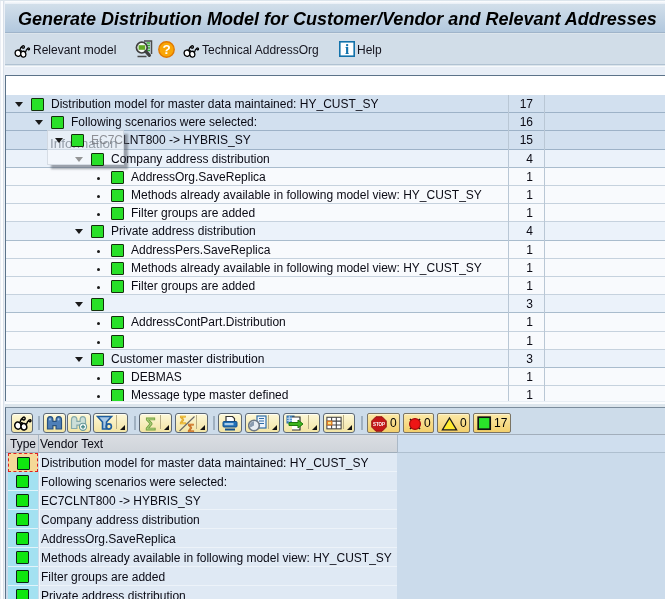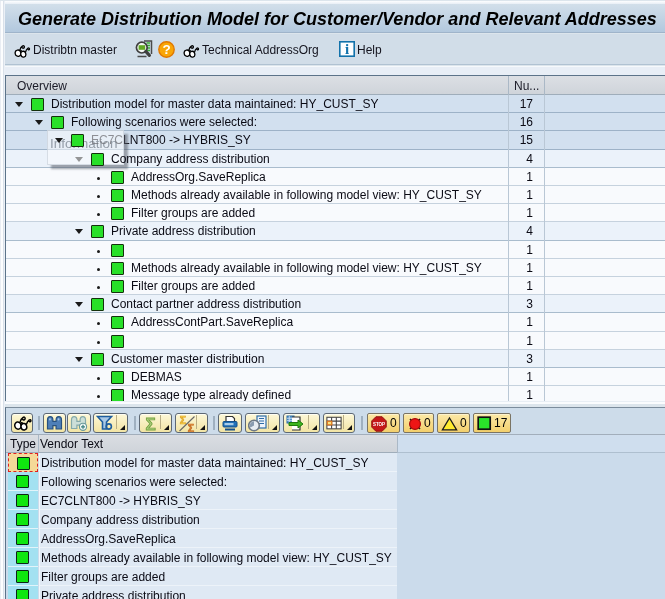--- a/index.html
+++ b/index.html
@@ -79,21 +79,21 @@
       <g fill="#fff" stroke="#000" stroke-width="1.3">
         <ellipse cx="4" cy="10.2" rx="2.8" ry="3.2" transform="rotate(-12 4 10.2)"></ellipse>
         <ellipse cx="9.3" cy="11.2" rx="2.5" ry="2.9" transform="rotate(-12 9.3 11.2)"></ellipse>
       </g>
       <g fill="none" stroke="#000" stroke-width="1.3">
         <path d="M6.3,8.2 Q7.6,7.0 8.3,8.8"></path>
         <path d="M5.9,7.2 C6.7,3.2 10.2,1.4 10.4,3.8 C10.5,5.4 8.6,5.8 8.2,4.4"></path>
         <path d="M11.5,9.2 C12.6,5.2 15.3,4.0 15.5,5.8 C15.6,7.0 14.2,7.2 14.0,6.2"></path>
       </g>
     </svg>
-    <span class="lbl" style="left:28px">Distribtn master</span>
+    <span class="lbl" style="left:28px">Relevant model</span>
     <svg style="position:absolute;left:130px;top:6px" width="18" height="18" viewBox="0 0 18 18">
       <path d="M9,1 h7.5 v13" fill="none" stroke="#4a4a4a" stroke-width="1.5"></path>
       <path d="M2.5,16.5 h9" fill="none" stroke="#4a4a4a" stroke-width="1.5"></path>
       <g stroke="#3aaa35" stroke-width="1.4">
           <path d="M11.5,3 h3.5 M11.5,5.5 h3.5 M11.5,8 h3.5 M11.5,10.5 h3.5"></path>
         </g>
       <circle cx="6.8" cy="7.6" r="5.4" fill="#f4f8f4" stroke="#3f3f3f" stroke-width="1.7"></circle>
       <rect x="3.6" y="5.2" width="6.6" height="4.6" fill="#62a823"></rect>
       <path d="M10.8,11.4 l3.6,4" stroke="#3f3f3f" stroke-width="3.2" stroke-linecap="round"></path>
     </svg>
@@ -115,26 +115,20 @@
     <span class="lbl" style="left:197px">Technical AddressOrg</span>
     <svg style="position:absolute;left:334px;top:7px" width="16" height="16" viewBox="0 0 16 16">
       <rect x="0.8" y="0.8" width="14.4" height="14.4" fill="#fdfeff" stroke="#1272ab" stroke-width="1.6"></rect>
       <text x="8" y="13" font-size="15" font-weight="bold" fill="#1272ab" text-anchor="middle" font-family="Liberation Serif">i</text>
     </svg>
     <span class="lbl" style="left:352px">Help</span>
   </div>
   <div id="belowbar"></div>
 
   <div id="tree">
-    <div id="treehdr">
-        <span class="h1">Overview</span>
-        <span class="h2">Nu...</span>
-      <span style="position:absolute;left:502px;top:0;width:1px;height:19px;background:#aab8c6"></span>
-      <span style="position:absolute;left:538px;top:0;width:1px;height:19px;background:#aab8c6"></span>
-    </div>
     <div id="treerows">
         <div class="trow bgA" style="top:19px">
           <span class="tri" style="left:9px"></span>
           <span class="gsq" style="left:25px"></span>
           <span class="txt" style="left:45px">Distribution model for master data maintained: HY_CUST_SY</span>
           <span class="num">17</span>
         </div>
         <div class="trow bgA" style="top:37px">
           <span class="tri" style="left:29px"></span>
           <span class="gsq" style="left:45px"></span>
@@ -173,44 +167,44 @@
         </div>
         <div class="trow bgB" style="top:146px;height:19px">
           <span class="tri" style="left:69px"></span>
           <span class="gsq" style="left:85px"></span>
           <span class="txt" style="left:105px">Private address distribution</span>
           <span class="num">4</span>
         </div>
         <div class="trow bgC" style="top:165px">
           <span class="blt" style="left:91px"></span>
           <span class="gsq" style="left:105px"></span>
+          <span class="txt" style="left:125px">AddressPers.SaveReplica</span>
           <span class="num">1</span>
         </div>
         <div class="trow bgC" style="top:183px">
           <span class="blt" style="left:91px"></span>
           <span class="gsq" style="left:105px"></span>
           <span class="txt" style="left:125px">Methods already available in following model view: HY_CUST_SY</span>
           <span class="num">1</span>
         </div>
         <div class="trow bgC" style="top:201px">
           <span class="blt" style="left:91px"></span>
           <span class="gsq" style="left:105px"></span>
           <span class="txt" style="left:125px">Filter groups are added</span>
           <span class="num">1</span>
         </div>
         <div class="trow bgB" style="top:219px">
           <span class="tri" style="left:69px"></span>
           <span class="gsq" style="left:85px"></span>
-          <span class="txt" style="left:105px">Contact partner address distribution</span>
           <span class="num">3</span>
         </div>
         <div class="trow bgC" style="top:237px;height:19px">
           <span class="blt" style="left:91px"></span>
           <span class="gsq" style="left:105px"></span>
-          <span class="txt" style="left:125px">AddressContPart.SaveReplica</span>
+          <span class="txt" style="left:125px">AddressContPart.Distribution</span>
           <span class="num">1</span>
         </div>
         <div class="trow bgC" style="top:256px">
           <span class="blt" style="left:91px"></span>
           <span class="gsq" style="left:105px"></span>
           <span class="num">1</span>
         </div>
         <div class="trow bgB" style="top:274px">
           <span class="tri" style="left:69px"></span>
           <span class="gsq" style="left:85px"></span>
@@ -219,21 +213,21 @@
         </div>
         <div class="trow bgC" style="top:292px">
           <span class="blt" style="left:91px"></span>
           <span class="gsq" style="left:105px"></span>
           <span class="txt" style="left:125px">DEBMAS</span>
           <span class="num">1</span>
         </div>
         <div class="trow bgC" style="top:310px">
           <span class="blt" style="left:91px"></span>
           <span class="gsq" style="left:105px"></span>
-          <span class="txt" style="left:125px">Message type already defined</span>
+          <span class="txt" style="left:125px">Message type master defined</span>
           <span class="num">1</span>
         </div>
       </div>
     <div class="vline1"></div>
     <div class="vline2"></div>
   </div>
 
   <div id="tip">
       <span class="tx">Information</span>
     </div>

